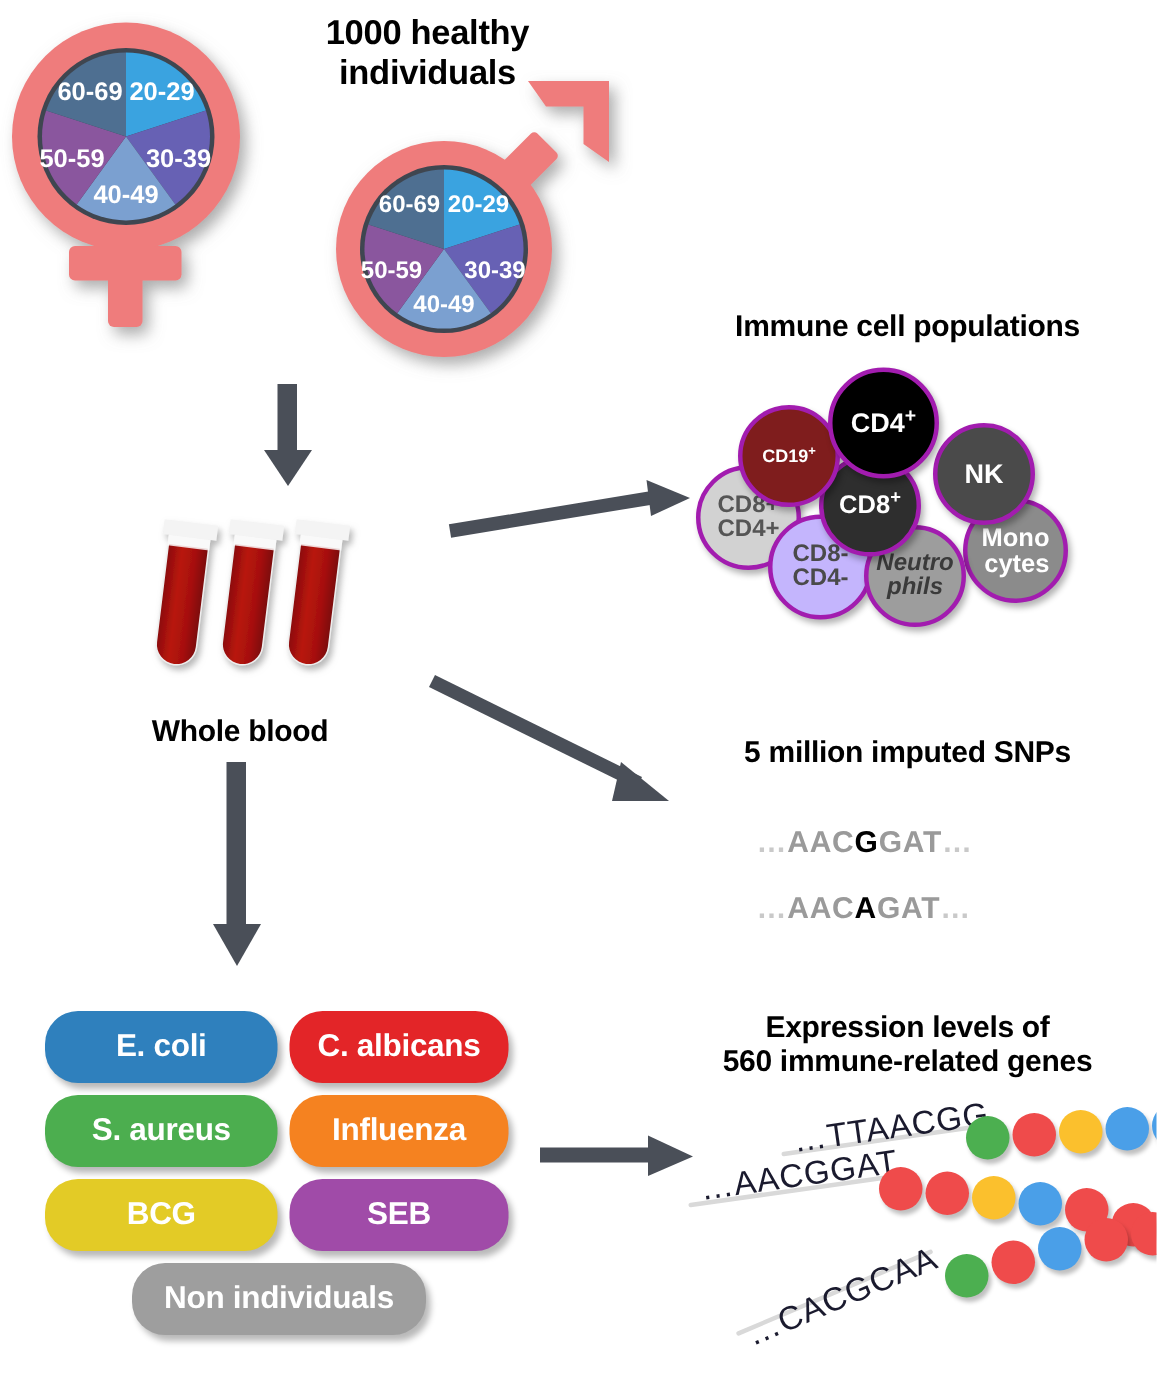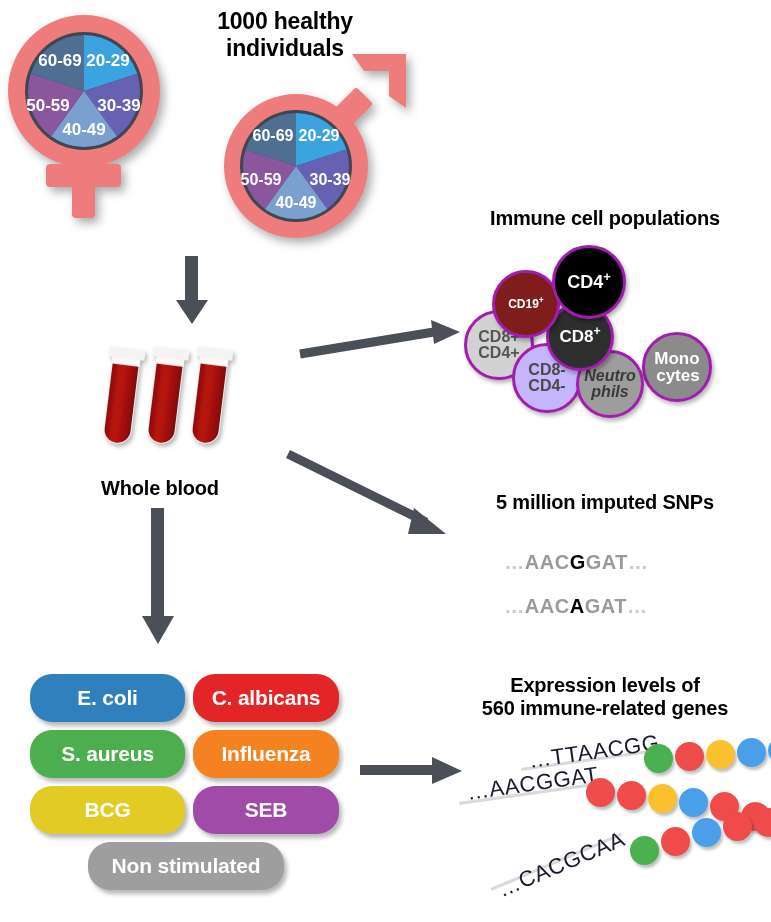--- a/index.html
+++ b/index.html
@@ -288,20 +288,23 @@
 CD4-</span>
     </div>
     <div class="cell" style="left:178px; top:92px; width:70px; height:70px; background:#8b8b8b; color:#ffffff; font-size:17px; z-index:3;text-align:right;">
       <span>Mono
 cytes</span>
     </div>
     <div class="cell" style="left:112px; top:110px; width:68px; height:68px; background:#9d9d9d; color:#3a3a3a; font-size:16px; z-index:4;font-style:italic;">
       <span>Neutro
 phils</span>
     </div>
+    <div class="cell" style="left:158px; top:42px; width:68px; height:68px; background:#4a4a4a; color:#ffffff; font-size:18px; z-index:5;">
+      <span>NK</span>
+    </div>
     <div class="cell" style="left:82px; top:63px; width:68px; height:68px; background:#2e2e2e; color:#ffffff; font-size:17px; z-index:6;">
       <span><span>CD8</span><sup>+</sup></span>
     </div>
     <div class="cell" style="left:28px; top:30px; width:68px; height:68px; background:#7f1d1d; color:#ffffff; font-size:12px; z-index:7;">
       <span><span>CD19</span><sup>+</sup></span>
     </div>
     <div class="cell" style="left:88px; top:5px; width:74px; height:74px; background:#000000; color:#ffffff; font-size:18px; z-index:8;">
       <span><span>CD4</span><sup>+</sup></span>
     </div>
   </div>
@@ -330,21 +333,21 @@
     <div class="stim-box" style="left:163px; top:56px; width:146px; height:48px; background:#f58220;">
       <span>Influenza</span>
     </div>
     <div class="stim-box" style="left:0px; top:112px; width:155px; height:48px; background:#e3cb26;align-items:center;">
       <span>BCG</span>
     </div>
     <div class="stim-box" style="left:163px; top:112px; width:146px; height:48px; background:#a04ba8;">
       <span>SEB</span>
     </div>
     <div class="stim-box" style="left:58px; top:168px; width:196px; height:48px; background:#9e9e9e;">
-      <span>Non stimulated</span>
+      <span>Non individuals</span>
     </div>
   </div>
 
   <div class="arrow" style="left:360px; top:752px;">
     <svg width="110" height="40" viewBox="0 0 110 40">
       <rect x="0" y="13" width="78" height="10" fill="#4a4f58"></rect>
       <path d="M72 5 L102 19 L72 32 Z" fill="#4a4f58"></path>
     </svg>
   </div>
 

